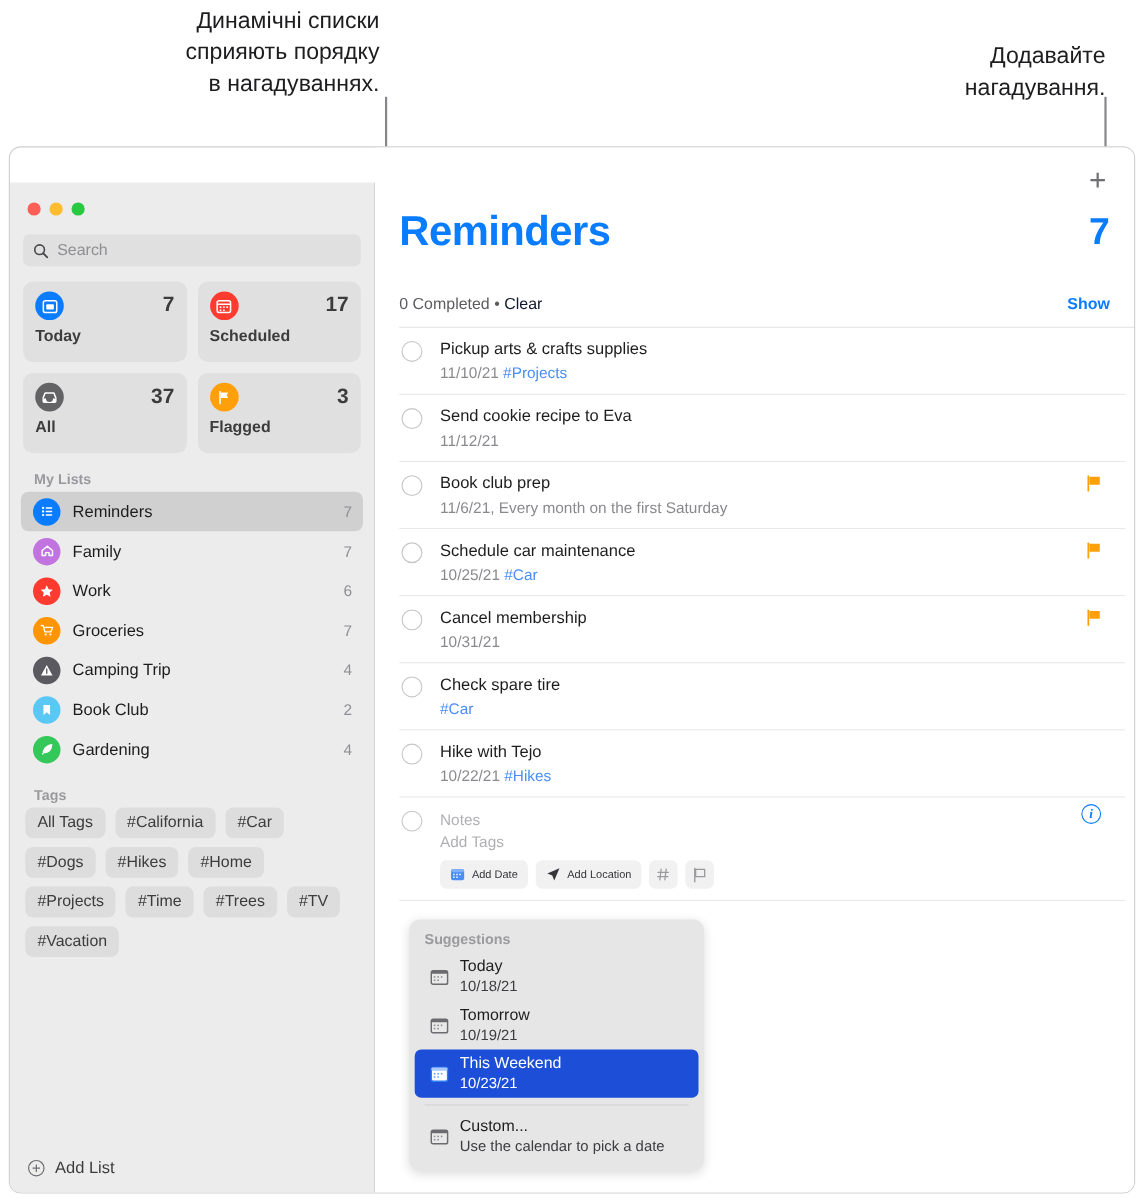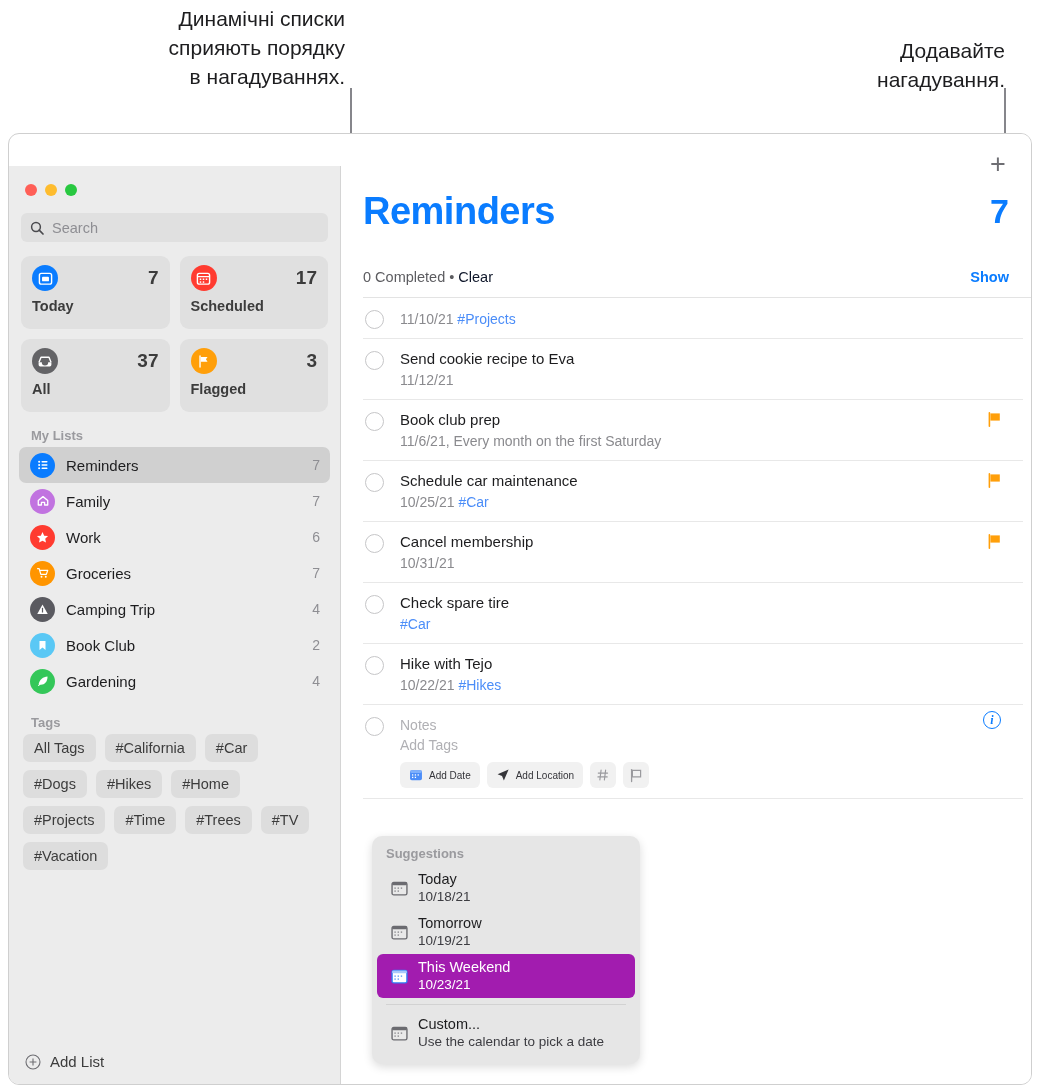--- a/index.html
+++ b/index.html
@@ -218,21 +218,21 @@
   #suggestions .sg-title {
     font-size: 13px; font-weight: bold; color: #9a9a9e;
     margin: 2px 0 5px 14px;
   }
   .sg-item {
     display: flex; align-items: center; gap: 10px;
     padding: 4px 10px 4px 14px;
     margin: 0 5px;
     border-radius: 6px;
   }
-  .sg-item.sel { background: #a21caf; }
+  .sg-item.sel { background: #1d4ed8; }
   .sg-item.sel .sg-main, .sg-item.sel .sg-sub { color: #fff; }
   .sg-main { font-size: 14.5px; color: #1d1d1f; line-height: 18px; }
   .sg-sub  { font-size: 13.5px; color: #3c3c41; line-height: 18px; }
   .sg-sep { height: 1px; background: #d2d2d2; margin: 6px 14px; }
 
   svg { display: block; }
 </style>
 </head>
 <body>
 
@@ -452,20 +452,21 @@
         <span class="clink">Clear</span>
       </div>
       <span class="show">Show</span>
     </div>
 
     <div id="reminders">
 
       <div class="rem">
         <div class="circle"></div>
         <div class="rem-body">
+          <div class="rem-title">Pickup arts &amp; crafts supplies</div>
           <div class="rem-sub">
             <span>11/10/21</span>
             <span class="tagref">#Projects</span>
           </div>
         </div>
       </div>
 
       <div class="rem">
         <div class="circle"></div>
         <div class="rem-body">

